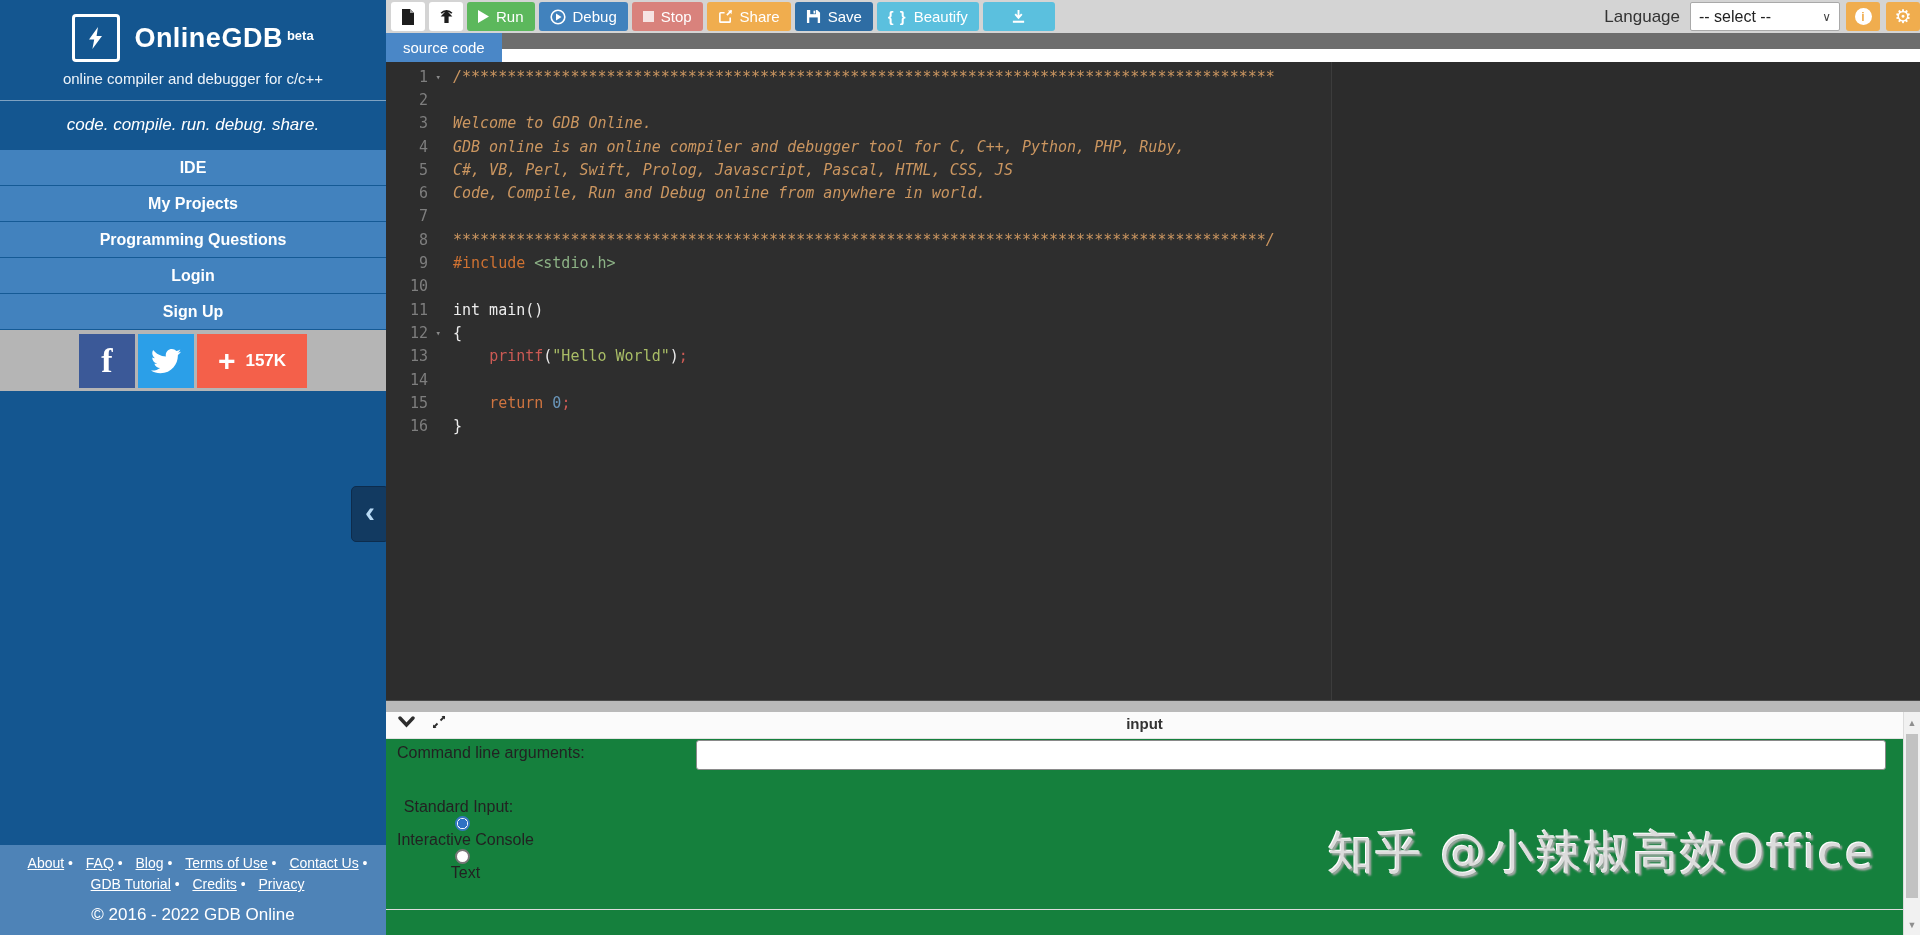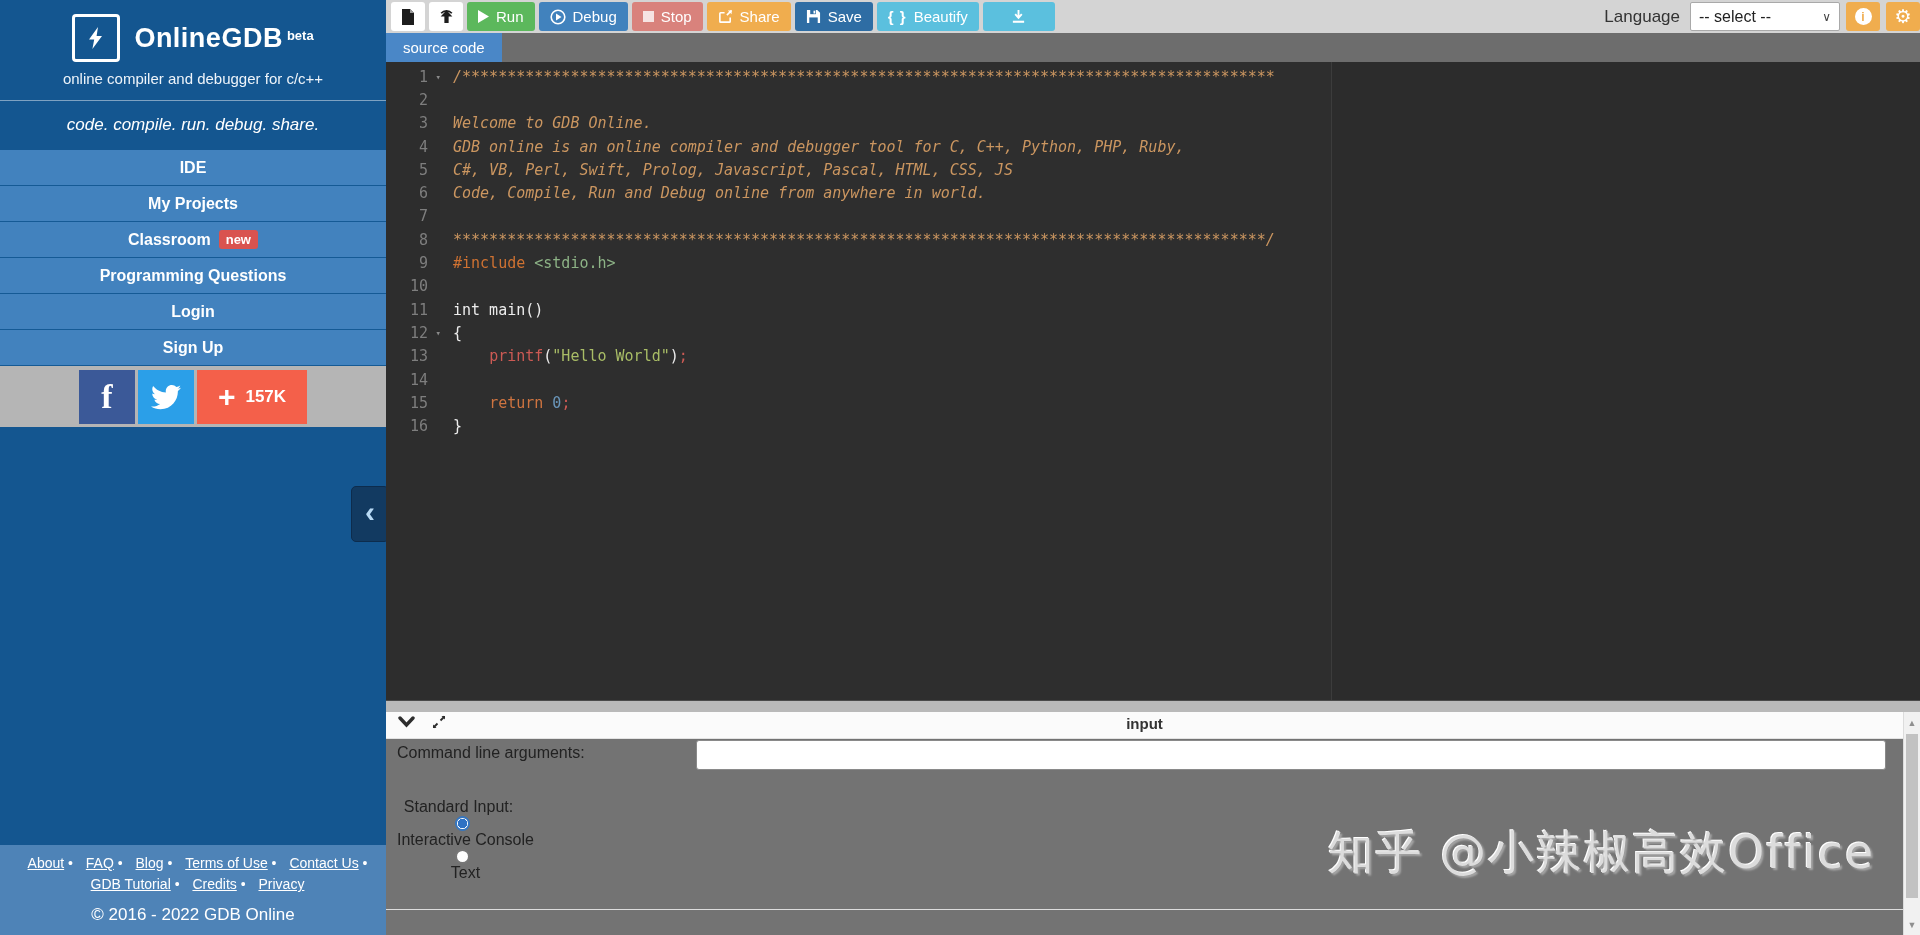--- a/index.html
+++ b/index.html
@@ -64,21 +64,21 @@
                display:flex;align-items:center;justify-content:space-between;
                padding:0 8px;font-size:16px;color:#222;cursor:pointer;}
   .sel-chev{font-size:12px;color:#444;}
   .icon-btn{width:34px;height:29px;background:#f0ad4e;border:none;border-radius:3px;
             display:flex;align-items:center;justify-content:center;cursor:pointer;}
   .info-circle{width:17px;height:17px;border-radius:50%;background:#fff;color:#f0ad4e;
                font-weight:bold;font-size:12px;display:flex;align-items:center;justify-content:center;}
   .gear{color:#fff;font-size:19px;font-family:"DejaVu Sans",sans-serif;line-height:1;}
 
   
-  .tabbar{position:absolute;left:0;top:33px;width:100%;height:29px;background:#6d6d6d;}
+  .tabbar{position:absolute;left:0;top:33px;width:100%;height:16px;background:#6d6d6d;}
   .tab{display:inline-block;height:29px;line-height:29px;background:#4a87c7;color:#fff;
        font-size:15px;padding:0 17px;cursor:pointer;}
 
   
   .editor{position:absolute;left:0;top:62px;width:100%;height:638px;background:#2e2e2e;
           font-family:"DejaVu Sans Mono",monospace;font-size:15px;overflow:hidden;cursor:text;}
   .gutter-bg{position:absolute;left:0;top:0;bottom:0;width:54px;background:#2d2d2d;}
   .print-margin{position:absolute;left:945px;top:0;bottom:0;width:1px;background:#3c3c3c;}
   .margin-shade{position:absolute;left:946px;top:0;bottom:0;right:0;background:rgba(0,0,0,0.045);}
   .code-lines{position:absolute;left:0;top:3px;right:0;}
@@ -95,21 +95,21 @@
   .seg-red{color:#cc5a54;}
   .seg-kw2{color:#cf7440;}
   .seg-num{color:#6a96ba;}
   .seg-str{color:#a9bd66;}
 
   
   .hsplit{position:absolute;left:0;top:700px;width:100%;height:12px;background:#b9b9b9;
           border-top:1px solid #4a4a4a;box-sizing:border-box;cursor:row-resize;}
 
   
-  .panel{position:absolute;left:0;top:712px;width:100%;height:223px;background:#737373;}
+  .panel{position:absolute;left:0;top:712px;width:100%;height:223px;background:#15803d;}
   .panel-header{position:absolute;left:0;top:0;right:17px;height:26px;background:#fbfbfb;
                 border-bottom:1px solid #e3e3e3;}
   .panel-title{position:absolute;left:0;right:0;top:3px;text-align:center;font-size:15px;
                font-weight:bold;color:#333;}
   .ph-icons{position:absolute;left:12px;top:2px;display:flex;gap:16px;align-items:center;}
   .ph-icon{cursor:pointer;display:flex;align-items:center;}
   .cmd-label{position:absolute;left:11px;top:32px;font-size:16px;color:#222;}
   .cmd-input{position:absolute;left:310px;top:28px;width:1176px;height:28px;background:#fff;
              border:1px solid #8a8a8a;border-radius:3px;font-size:15px;padding:0 6px;
              font-family:"Liberation Sans",sans-serif;}
@@ -155,24 +155,20 @@
     <div class="tagline">code. compile. run. debug. share.</div>
 
     <div class="menu">
         <div class="menu-item">
           <span>IDE</span>
         </div>
         <div class="menu-item">
           <span>My Projects</span>
         </div>
         <div class="menu-item">
-          <span>Classroom</span>
-          <span class="badge">new</span>
-        </div>
-        <div class="menu-item">
           <span>Programming Questions</span>
         </div>
         <div class="menu-item">
           <span>Login</span>
         </div>
         <div class="menu-item">
           <span>Sign Up</span>
         </div>
       </div>
 

